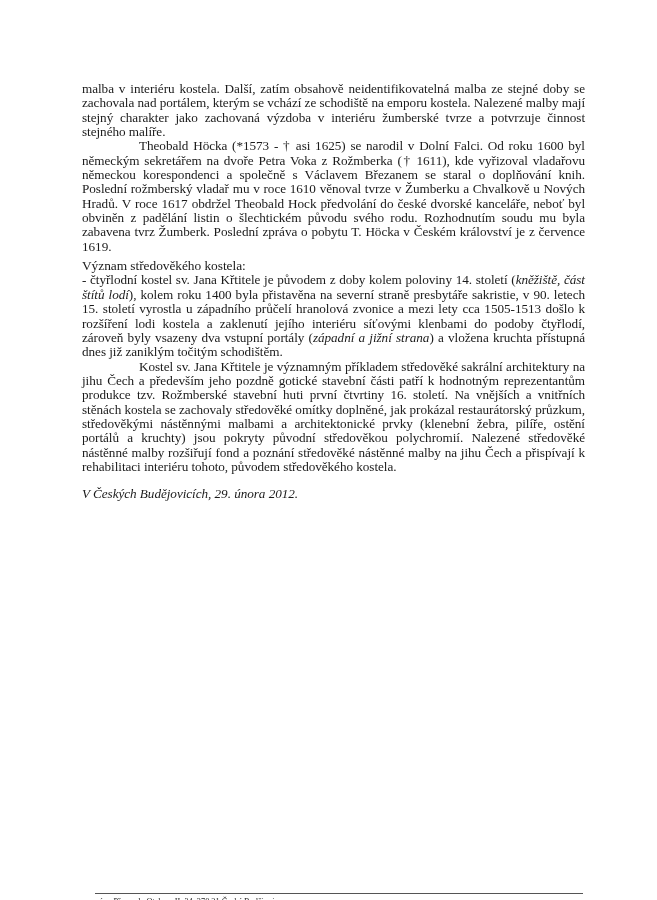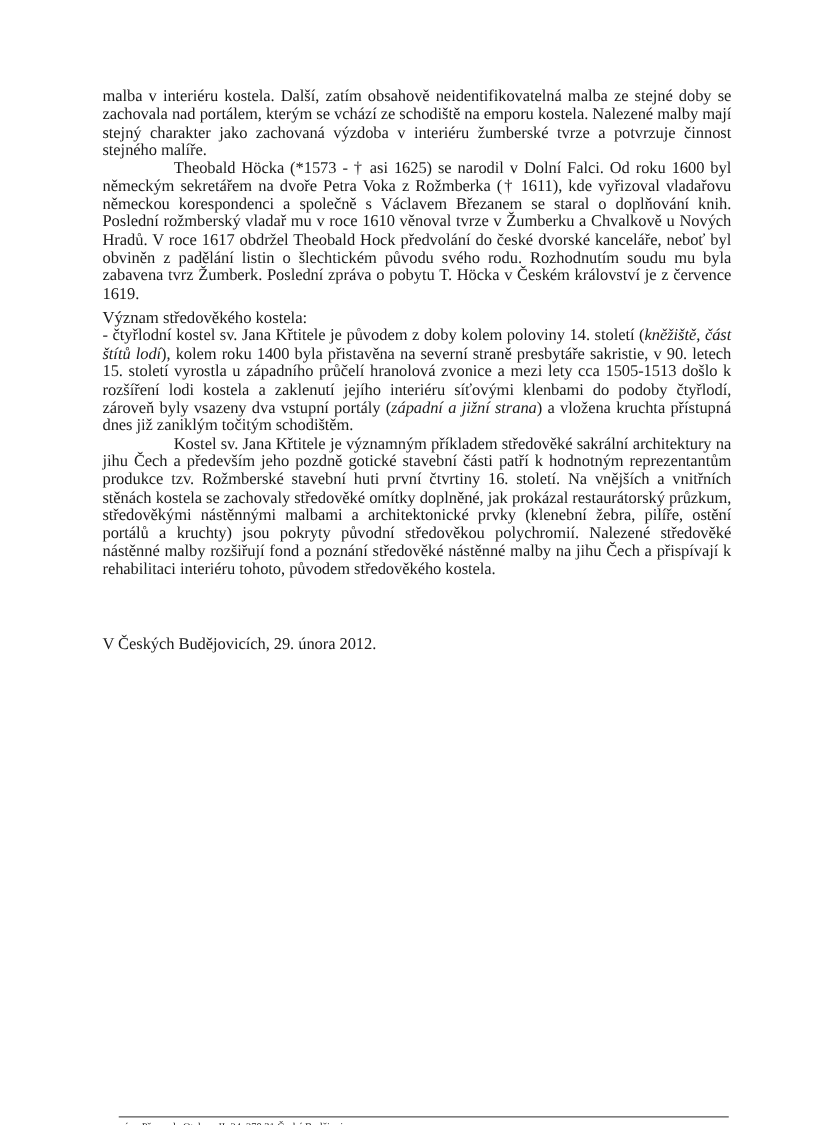--- a/index.html
+++ b/index.html
@@ -1,27 +1,27 @@
 <!DOCTYPE html>
 <html><head>
   <meta charset="utf-8">
   <style>
     html, body { margin:0; padding:0; }
     body {
       width:657px; height:900px; background:#ffffff; position:relative; overflow:hidden;
       font-family: "Liberation Serif", "DejaVu Serif", serif; color:#1a1a1a;
     }
-    .page { position:absolute; left:82px; top:70px; width:503px; }
+    .page { position:absolute; left:82px; top:82px; width:503px; }
     .p {
       font-size:13.2px; line-height:14.35px; text-align:justify; margin:0;
       letter-spacing:-0.05px;
     }
     .indent { text-indent:57px; }
     .heading { font-weight:normal; font-size:13.4px; line-height:14.35px; margin-top:5px; }
-    .date { font-size:13.2px; line-height:14.35px; margin-top:46px; }
+    .date { font-style:italic; font-size:13.2px; line-height:14.35px; margin-top:13px; }
     .footer { position:absolute; left:95px; top:893px; width:488px; }
     .footer-rule { height:0; border-top:1.5px solid #555; margin-bottom:3px; }
     .footer-line { font-size:8.3px; line-height:10px; color:#222; white-space:nowrap; }
     i { font-style:italic; }
   </style>
 </head>
 <body>
 
 <div class="page">
   <p class="p">malba v interiéru kostela. Další, zatím obsahově neidentifikovatelná malba ze stejné doby se zachovala nad portálem, kterým se vchází ze schodiště na emporu kostela. Nalezené malby mají stejný charakter jako zachovaná výzdoba v interiéru žumberské tvrze a potvrzuje činnost stejného malíře.</p>

